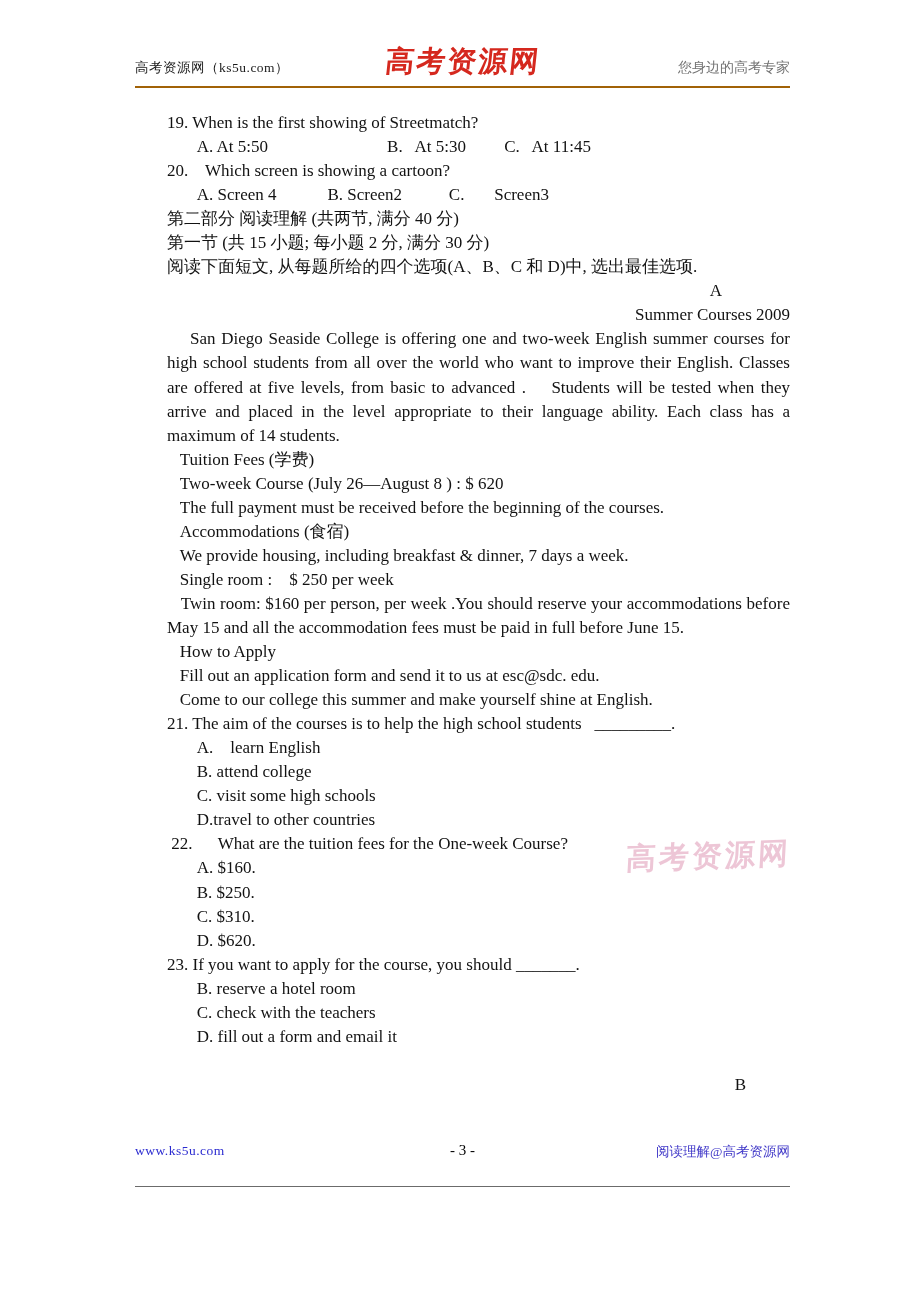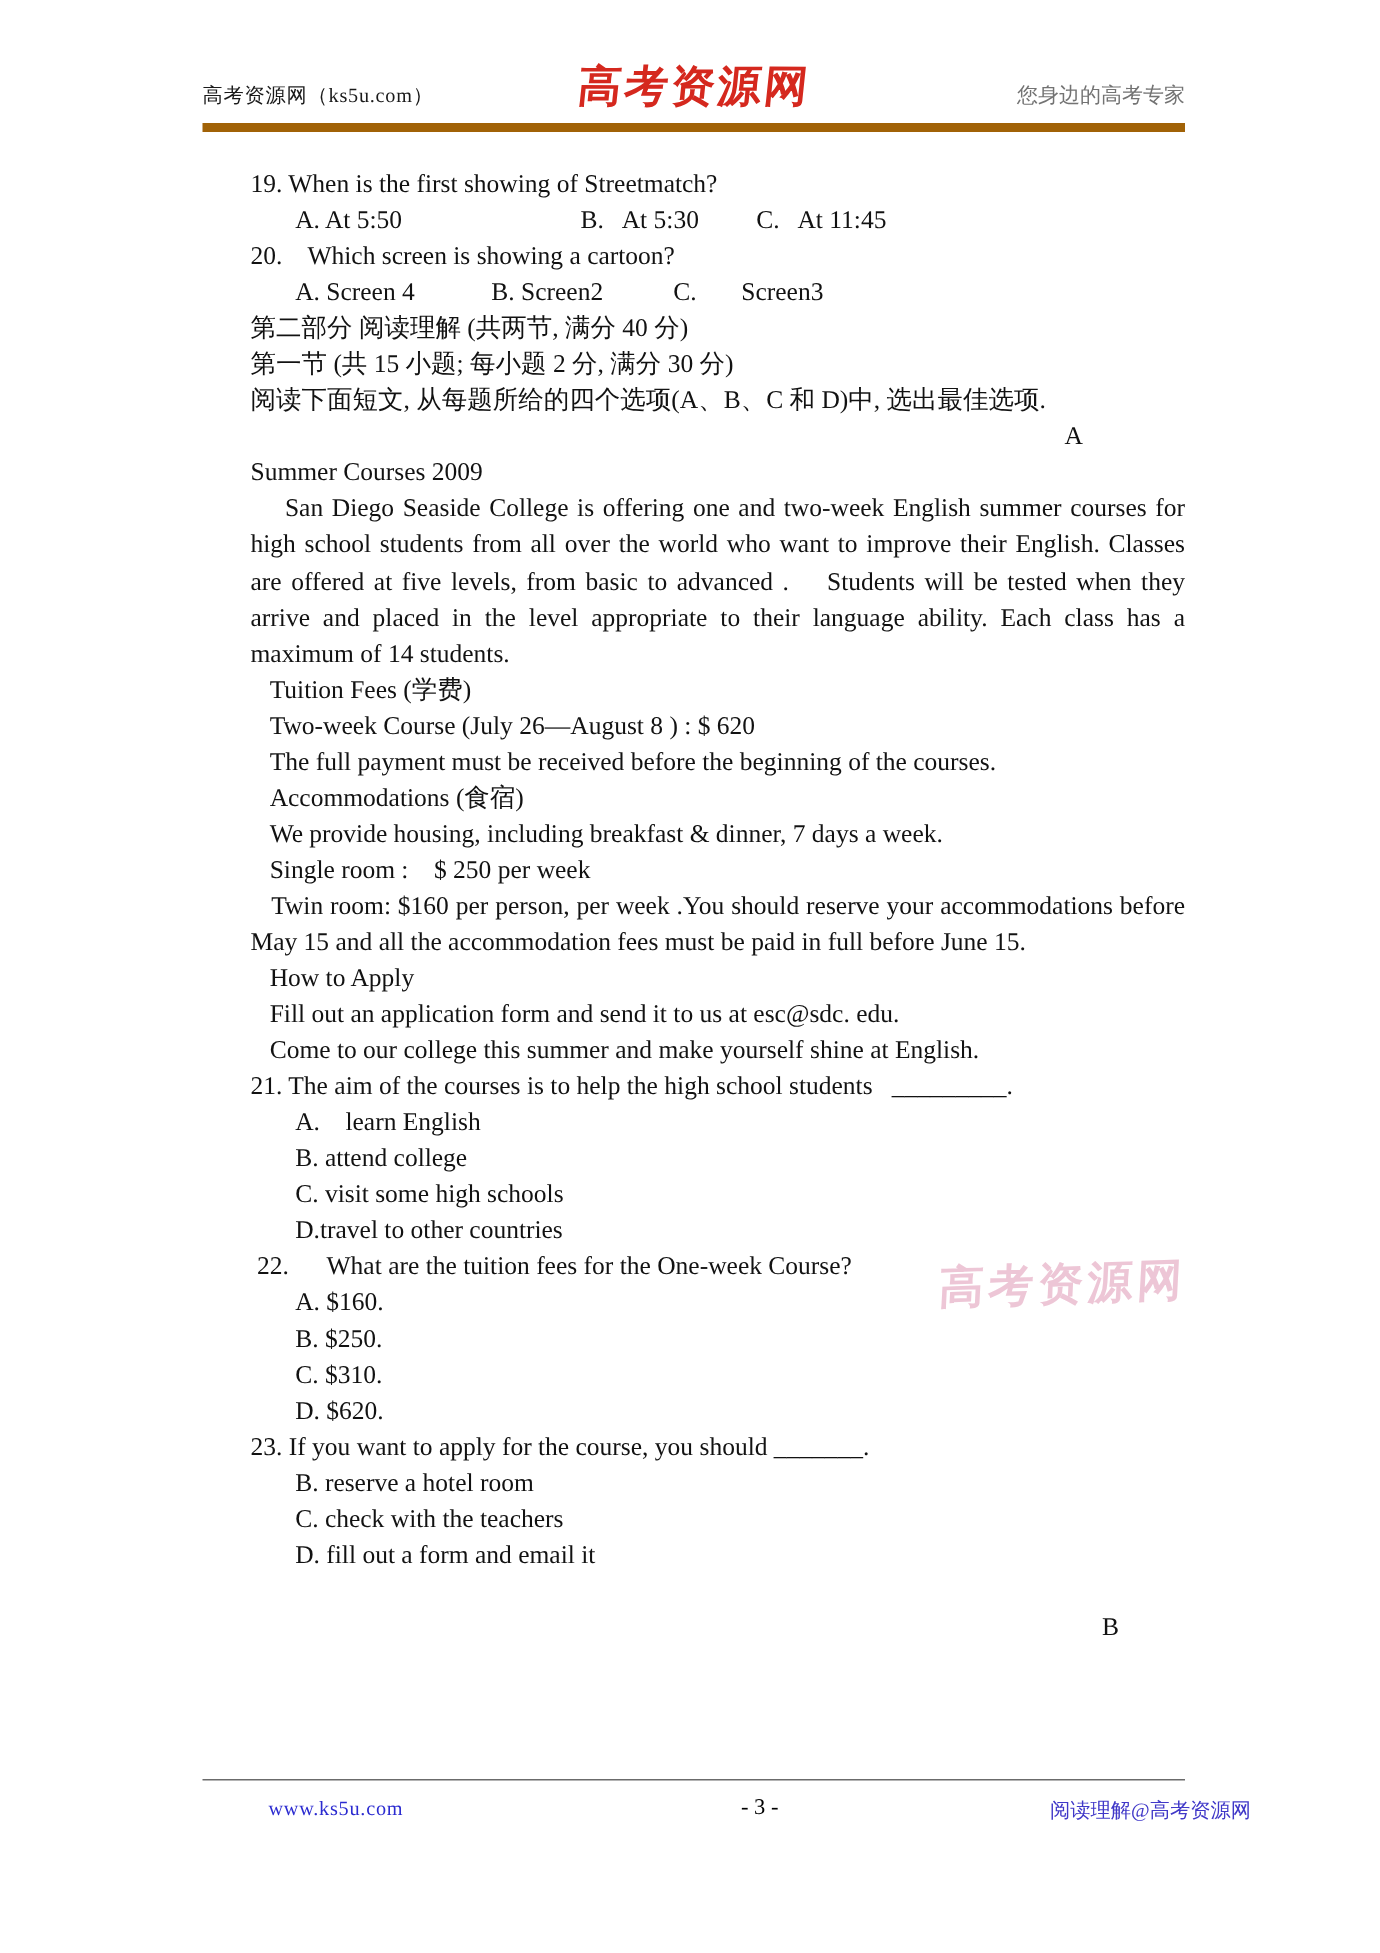--- a/index.html
+++ b/index.html
@@ -14,21 +14,21 @@
     overflow: hidden;
   }
 
   
   .header {
     position: absolute;
     left: 135px;
     top: 48px;
     width: 655px;
     height: 40px;
-    border-bottom: 6px solid #a16207;
+    border-bottom: 2px solid #a16207;
   }
   .header-left {
     position: absolute; left: 0; bottom: 9px;
     font-size: 13.5px; letter-spacing: 0.5px; color: #1a1a1a;
   }
   .header-logo {
     position: absolute; left: 50%; bottom: 4px;
     transform: translateX(-50%) skewX(-6deg);
     font-size: 29px; font-weight: bold; color: #d5281e;
     letter-spacing: 2px; white-space: nowrap;
@@ -41,21 +41,21 @@
   
   .doc-body {
     position: absolute;
     left: 135px;
     top: 111px;
     width: 655px;
     font-size: 17px;
     line-height: 24.05px;
   }
   .line { white-space: pre-wrap; min-height: 24.05px; margin-left: 32px; }
-  .line.center { text-align: left; }
+  .line.center { text-align: right; }
   .line.para { text-align: justify; }
   .line.marker-a { text-align: right; padding-right: 68px; }
   .line.marker-b { text-align: right; padding-right: 44px; }
 
   
   .watermark {
     position: absolute;
     left: 626px;
     top: 836px;
     font-size: 30px;
@@ -73,24 +73,23 @@
   .footer-divider {
     position: absolute;
     left: 135px;
     top: 1186px;
     width: 655px;
     border-top: 1.5px solid #6b6b6b;
   }
   .footer {
     position: absolute;
     left: 135px;
-    top: 1196px;
+    top: 1141px;
     width: 655px;
     height: 22px;
-    margin-left: 44px;
   }
   .footer-url {
     position: absolute; left: 0; top: 2px;
     font-size: 13.5px; color: #2b2bd0; letter-spacing: 0.5px;
   }
   .footer-page {
     position: absolute; left: 0; right: 0; top: 1px;
     text-align: center; font-size: 15px; color: #000;
   }
   .footer-copy {

